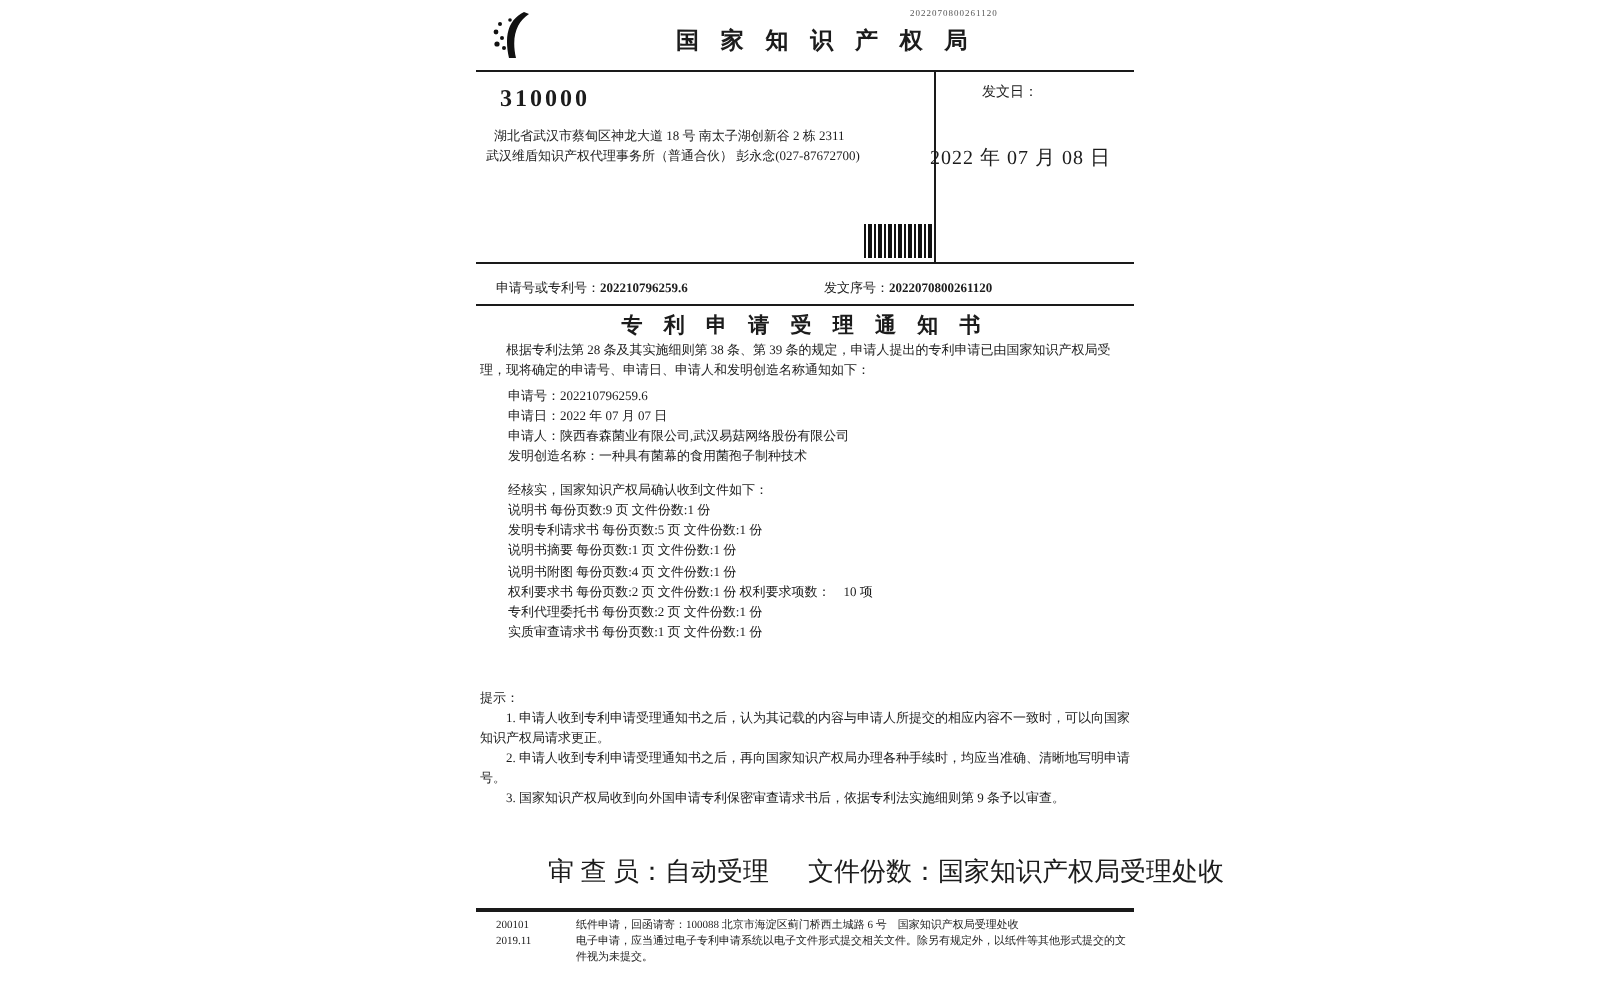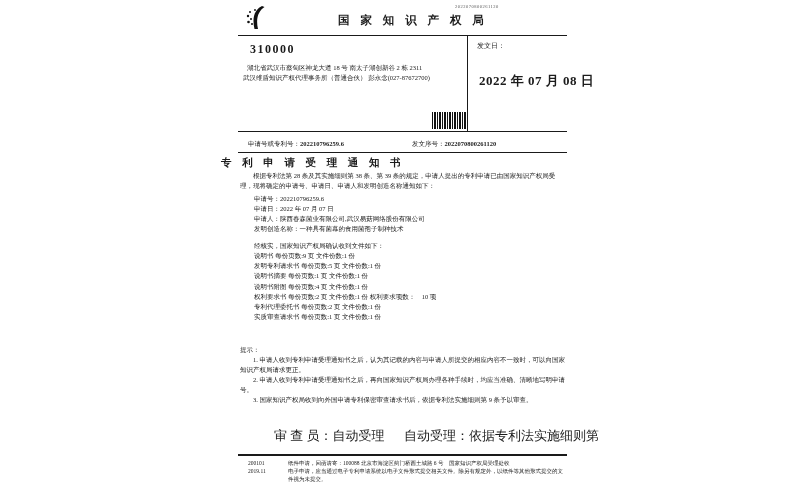--- a/index.html
+++ b/index.html
@@ -9,29 +9,29 @@
   .hr{position:absolute;left:238px;width:329px;height:1px;background:#1a1a1a;}
   .hr.thick{height:2px;}
   .vline{position:absolute;left:467px;top:35px;width:1px;height:96px;background:#1a1a1a;}
   .logo{position:absolute;left:243px;top:4px;width:28px;height:28px;}
   .agency{position:absolute;left:338px;top:13px;font-size:11.5px;font-weight:bold;letter-spacing:4px;white-space:nowrap;}
   .topserial{position:absolute;left:455px;top:4px;font-size:4.5px;color:#555;letter-spacing:.5px;}
   .postal{position:absolute;left:250px;top:42px;font-size:12px;font-weight:bold;letter-spacing:1.5px;}
   .addr{position:absolute;font-size:6.5px;white-space:nowrap;}
   .addr1{left:247px;top:64px;}
   .addr2{left:243px;top:74px;}
-  .dispatch-label{position:absolute;left:477px;top:41px;font-size:7px;}
-  .dispatch-date{position:absolute;left:479px;top:72px;font-size:13px;font-weight:700;letter-spacing:.5px;white-space:nowrap;}
+  .dispatch-label{position:absolute;left:491px;top:41px;font-size:7px;}
+  .dispatch-date{position:absolute;left:465px;top:72px;font-size:10px;font-weight:400;letter-spacing:.5px;white-space:nowrap;}
   .barcode{position:absolute;left:432px;top:112px;width:34px;height:17px;
            background:repeating-linear-gradient(90deg,#111 0 1px,#fff 1px 2px,#111 2px 4px,#fff 4px 5px);}
   .rowline{position:absolute;top:140px;font-size:6.5px;white-space:nowrap;}
   .rowline .num{font-weight:bold;}
   .appnum{left:248px;}
   .serial{left:412px;}
-  .notice-title{position:absolute;left:221px;top:156px;width:329px;text-align:left;
+  .notice-title{position:absolute;left:238px;top:156px;width:329px;text-align:center;
                 font-size:10.5px;font-weight:bold;letter-spacing:4px;white-space:nowrap;}
   .body-text{font-size:6.5px;line-height:10px;}
   .intro{position:absolute;left:240px;top:171px;width:324px;margin:0;text-indent:2em;}
   .fields{position:absolute;left:254px;top:194px;}
   .field{white-space:nowrap;}
   .received{position:absolute;left:254px;top:241px;margin:0;white-space:nowrap;}
   .docs{position:absolute;left:254px;top:251px;line-height:10.2px;}
   .doc-line{white-space:nowrap;}
   .tips{position:absolute;left:240px;top:345px;width:326px;}
   .tips p{margin:0;text-indent:2em;}
@@ -105,21 +105,21 @@
     <div class="tips body-text">
       <p class="tips-title">提示：</p>
       <div>
           <p class="tip">1. 申请人收到专利申请受理通知书之后，认为其记载的内容与申请人所提交的相应内容不一致时，可以向国家知识产权局请求更正。</p>
           <p class="tip">2. 申请人收到专利申请受理通知书之后，再向国家知识产权局办理各种手续时，均应当准确、清晰地写明申请号。</p>
           <p class="tip">3. 国家知识产权局收到向外国申请专利保密审查请求书后，依据专利法实施细则第 9 条予以审查。</p>
         </div>
     </div>
 
     <div class="signoff examiner"><span>审 查 员：</span><span>自动受理</span></div>
-    <div class="signoff department"><span>自动受理：</span><span>依据专利法实施细则第</span></div>
+    <div class="signoff department"><span>文件份数：</span><span>国家知识产权局受理处收</span></div>
 
     <div class="hr thick" style="top:454px"></div>
     <div class="footer-codes">
       <div>200101</div>
       <div>2019.11</div>
     </div>
     <div class="footer-text">
       <p>纸件申请，回函请寄：100088 北京市海淀区蓟门桥西土城路 6 号　国家知识产权局受理处收</p>
       <p>电子申请，应当通过电子专利申请系统以电子文件形式提交相关文件。除另有规定外，以纸件等其他形式提交的文件视为未提交。</p>
     </div>

